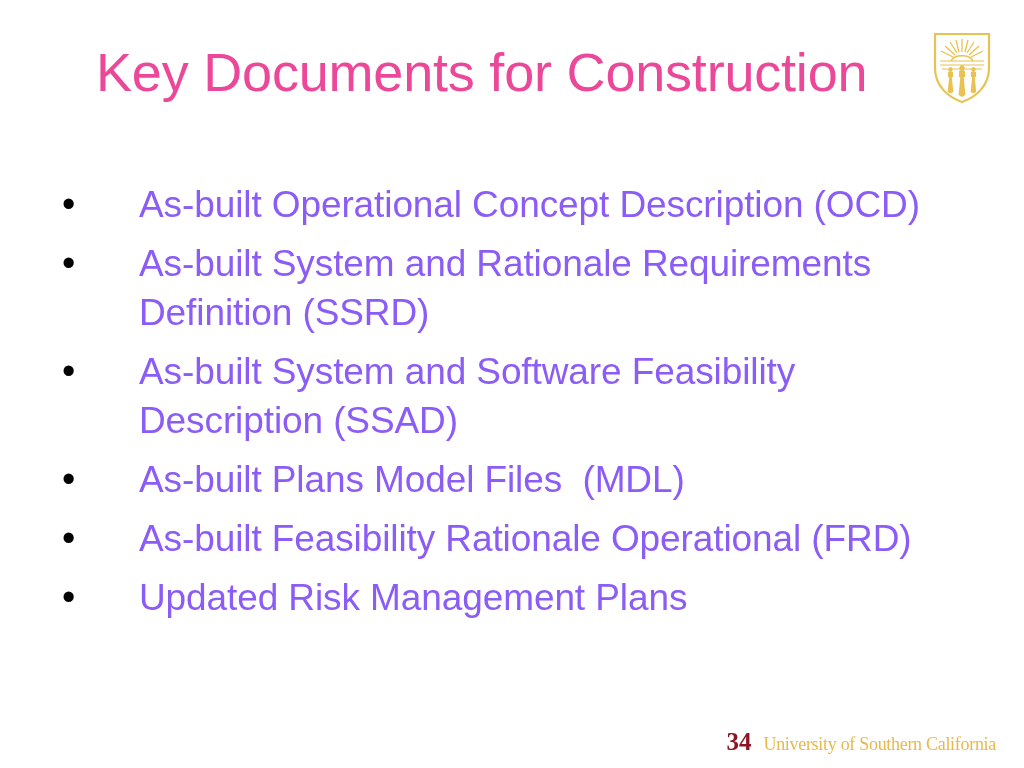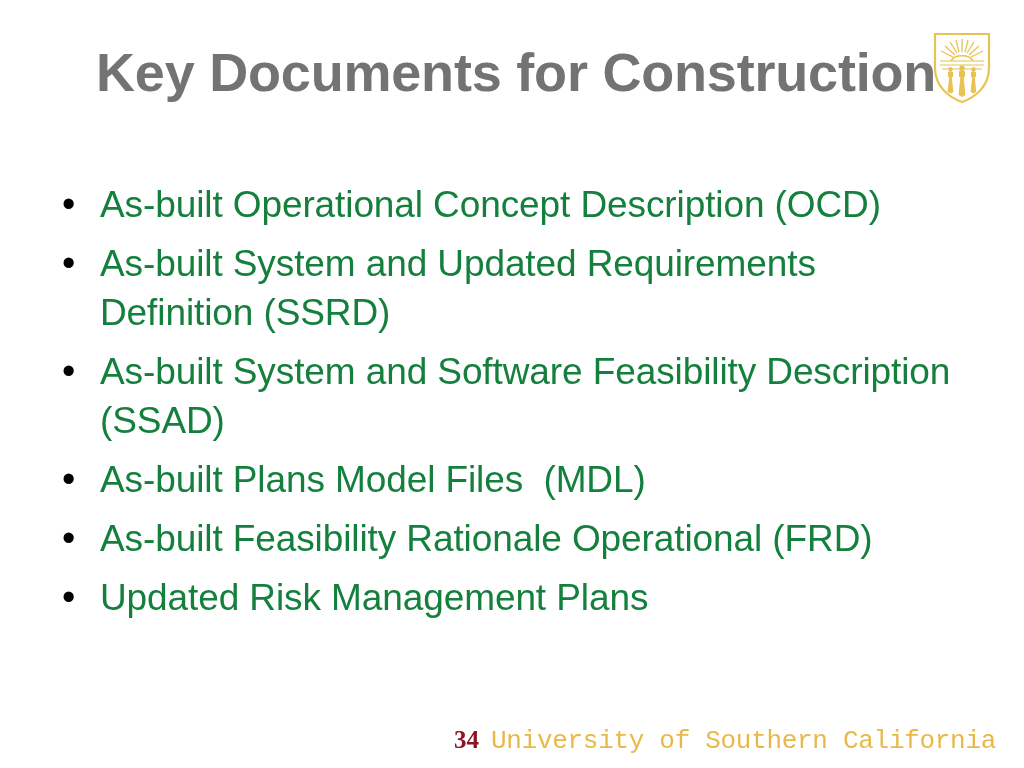--- a/index.html
+++ b/index.html
@@ -30,22 +30,22 @@
     width: 900px;
     height: 72px;
     display: flex;
     align-items: center;
     justify-content: flex-start;
   }
   .slide-title {
     font-family: "Liberation Sans", sans-serif;
     font-size: 54px;
     line-height: 60px;
-    font-weight: 700;
-    color: #737373;
+    font-weight: 400;
+    color: #ec4899;
     white-space: nowrap;
     letter-spacing: -0.2px;
   }
 
   
   .shield-logo {
     position: absolute;
     left: 932px;
     top: 30px;
     width: 60px;
@@ -74,46 +74,47 @@
     color: #000000;
     text-align: left;
     padding-left: 6px;
     box-sizing: border-box;
   }
   .bullet-text {
     flex: 1 1 auto;
     font-family: "Liberation Sans", sans-serif;
     font-size: 37px;
     line-height: 49px;
-    color: #15803d;
+    color: #8b5cf6;
     font-weight: 400;
     white-space: pre-wrap;
     letter-spacing: -0.1px;
+    margin-left: 39px;
   }
 
   
   .footer {
     position: absolute;
     right: 28px;
     bottom: 14px;
     display: flex;
     align-items: baseline;
     gap: 12px;
   }
   .page-number {
     font-family: "Liberation Serif", serif;
     font-size: 25px;
     font-weight: 700;
     color: #8E1425;
     line-height: 1;
     margin-left: 12px;
   }
   .footer-org {
-    font-family: Liberation Mono, monospace;
-    font-size: 26px;
+    font-family: Liberation Serif, serif;
+    font-size: 18px;
     font-weight: 400;
     color: #E8B949;
     line-height: 1;
     letter-spacing: -0.3px;
   }
 </style>
 </head>
 <body>
 
 <div class="slide">
@@ -168,21 +169,21 @@
 
   <div class="body-list">
 
     <div class="bullet-item">
       <span class="bullet-mark">•</span>
       <span class="bullet-text">As-built Operational Concept Description (OCD)</span>
     </div>
 
     <div class="bullet-item">
       <span class="bullet-mark">•</span>
-      <span class="bullet-text">As-built System and Updated Requirements Definition (SSRD)</span>
+      <span class="bullet-text">As-built System and Rationale Requirements Definition (SSRD)</span>
     </div>
 
     <div class="bullet-item">
       <span class="bullet-mark">•</span>
       <span class="bullet-text">As-built System and Software Feasibility Description (SSAD)</span>
     </div>
 
     <div class="bullet-item">
       <span class="bullet-mark">•</span>
       <span class="bullet-text">As-built Plans Model Files  (MDL)</span>

